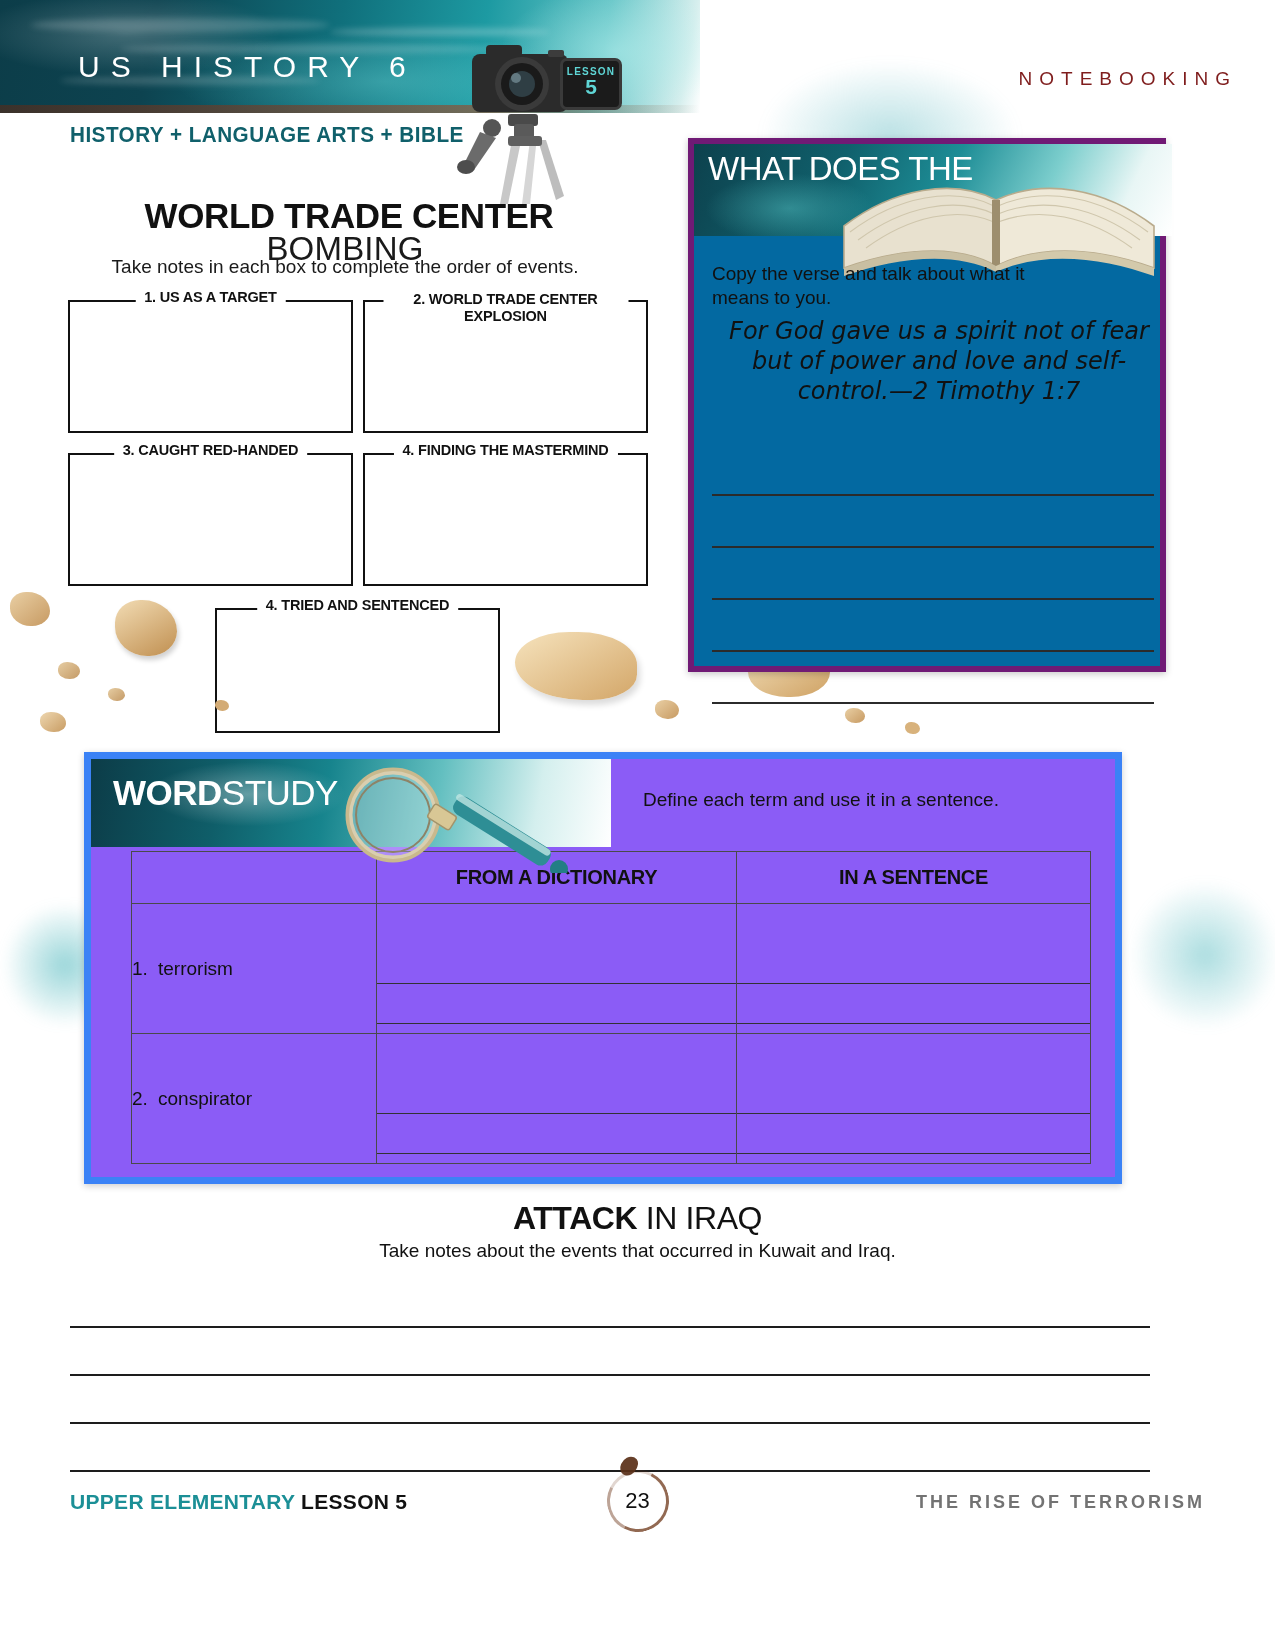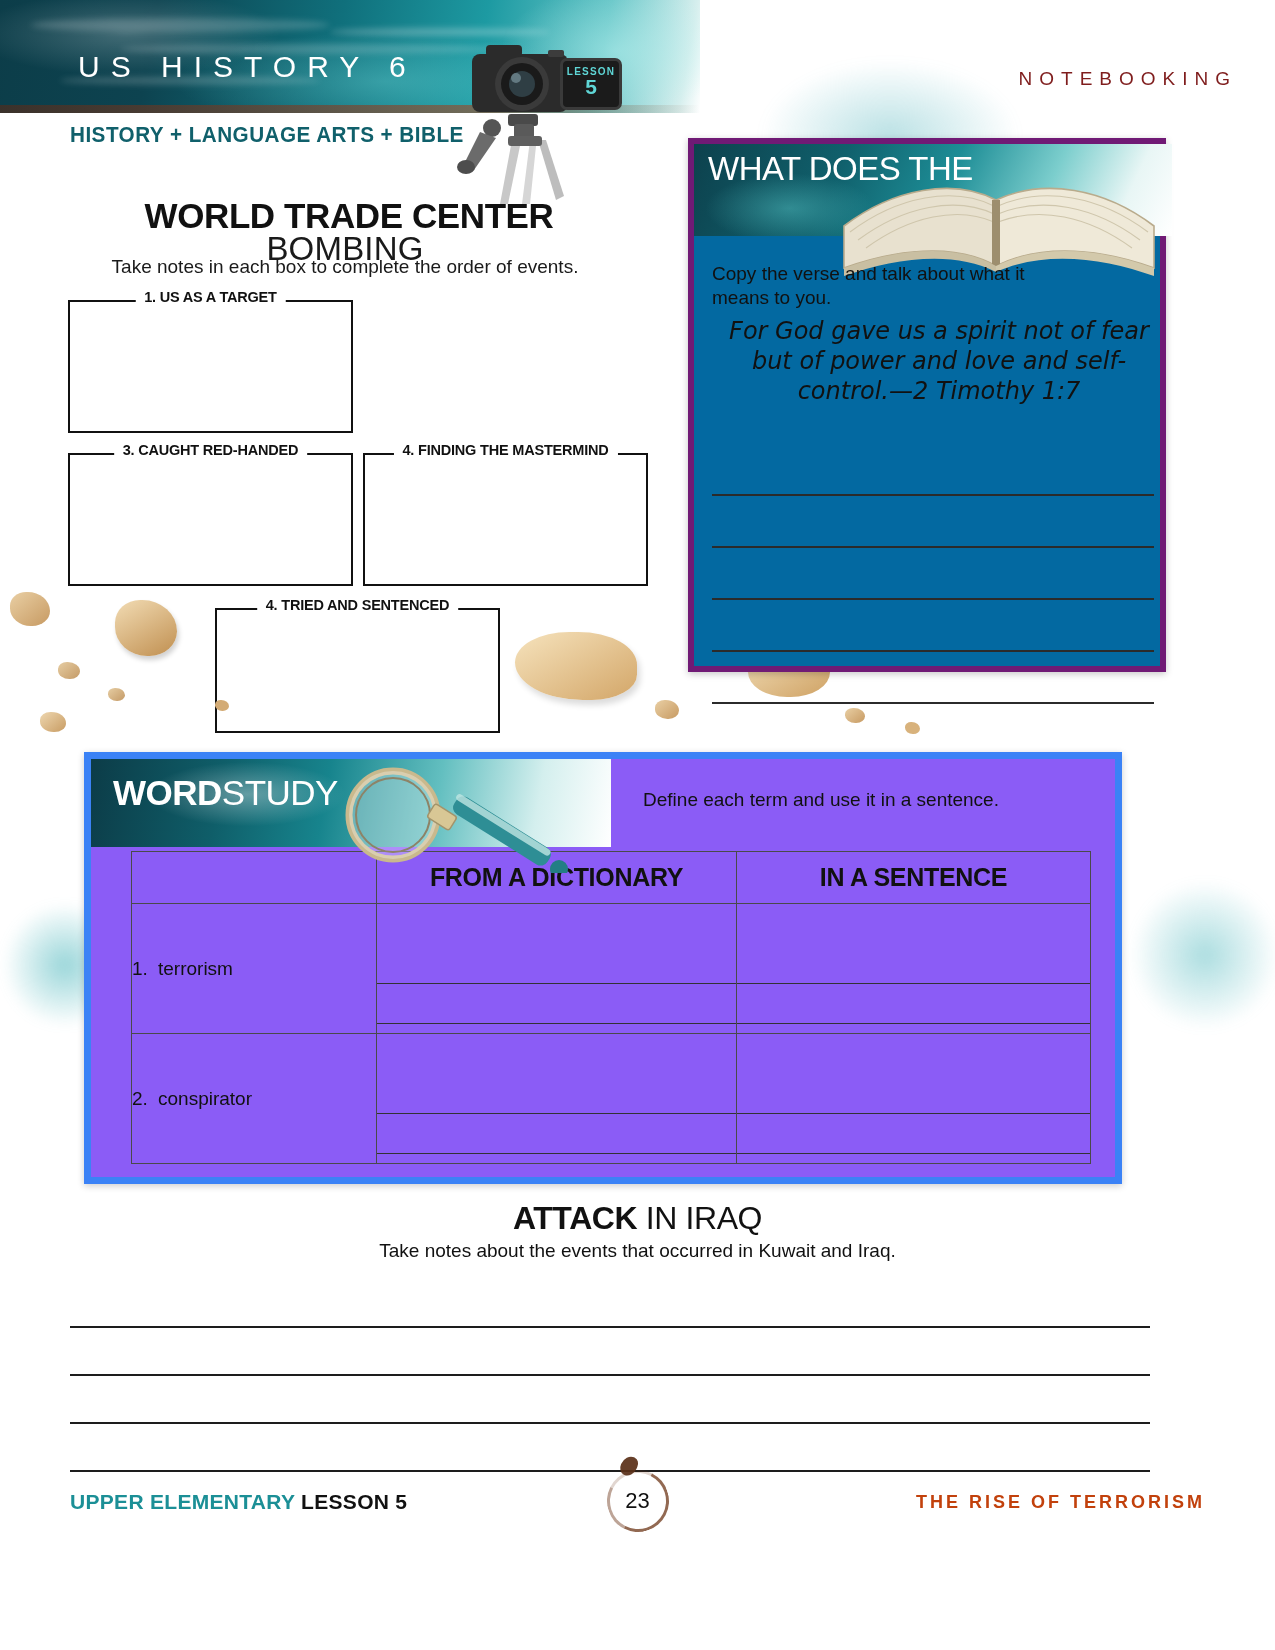--- a/index.html
+++ b/index.html
@@ -132,21 +132,21 @@
   .ws-glass { position: absolute; left: 230px; top: 4px; width: 300px; height: 110px; z-index: 3; }
   .ws-instr {
     position: absolute; left: 440px; top: 30px; width: 580px; text-align: center;
     font-size: 19px; color: #111; z-index: 5;
   }
   .ws-table {
     position: absolute; left: 40px; top: 92px; width: 960px;
     border-collapse: collapse; table-layout: fixed;
   }
   .ws-table td, .ws-table th { border: 1px solid #4a4a4a; padding: 0; }
-  .ws-table th { height: 52px; font-size: 25px; font-weight: 700; letter-spacing: -.3px; margin-left: 45px; }
+  .ws-table th { height: 52px; font-size: 20px; font-weight: 700; letter-spacing: -.3px; margin-left: 45px; }
   .ws-col-term { width: 245px; }
   .ws-col-dict { width: 360px; }
   .ws-row { height: 130px; vertical-align: middle; }
   .term-cell { padding-left: 22px; font-size: 19px; font-weight: 400; color: #111; }
   .term-cell .num { display: inline-block; width: 26px; }
   .ans-cell { padding: 0 22px; }
   .ans-cell .ln { height: 40px; border-bottom: 1.5px solid #333; }
   .ans-cell .ln.first { margin-top: 30px; }
 
   
@@ -165,21 +165,21 @@
 
   
   .footer-left {
     position: absolute; left: 70px; top: 1490px;
     font-size: 21px; font-weight: 700; letter-spacing: .3px;
   }
   .footer-left .ue { color: #1b8f96; }
   .footer-left .ls { color: #111; }
   .footer-right {
     position: absolute; right: 70px; top: 1492px;
-    font-size: 18px; font-weight: 700; letter-spacing: 3px; color: #c2410c;
+    font-size: 18px; font-weight: 700; letter-spacing: 3px; color: #737373;
   }
   .page-num-wrap { position: absolute; left: 0; top: 1470px; width: 1275px; text-align: center; }
   .coffee-ring {
     display: inline-block; position: relative; width: 62px; height: 62px;
   }
   .coffee-ring .ring {
     position: absolute; inset: 0; border-radius: 50%;
     border: 3px solid rgba(110,55,25,.75);
     border-top-color: rgba(110,55,25,.20);
     border-left-color: rgba(110,55,25,.45);
@@ -236,20 +236,23 @@
     <div class="lt-num">5</div>
   </div>
 
   <div class="wtc-title">WORLD TRADE CENTER</div>
   <div class="wtc-sub">BOMBING</div>
   <div class="wtc-instr">Take notes in each box to complete the order of events.</div>
 
   <div class="evbox" style="left:68px;  top:300px; width:285px; height:133px;">
     <div class="lbl">1. US AS A TARGET</div>
   </div>
+  <div class="evbox" style="left:363px; top:300px; width:285px; height:133px;">
+    <div class="lbl two-line" style="width:245px; white-space:normal;">2. WORLD TRADE CENTER EXPLOSION</div>
+  </div>
   <div class="evbox" style="left:68px;  top:453px; width:285px; height:133px;">
     <div class="lbl">3. CAUGHT RED-HANDED</div>
   </div>
   <div class="evbox" style="left:363px; top:453px; width:285px; height:133px;">
     <div class="lbl">4. FINDING THE MASTERMIND</div>
   </div>
   <div class="evbox" style="left:215px; top:608px; width:285px; height:125px;">
     <div class="lbl">4. TRIED AND SENTENCED</div>
   </div>
 

